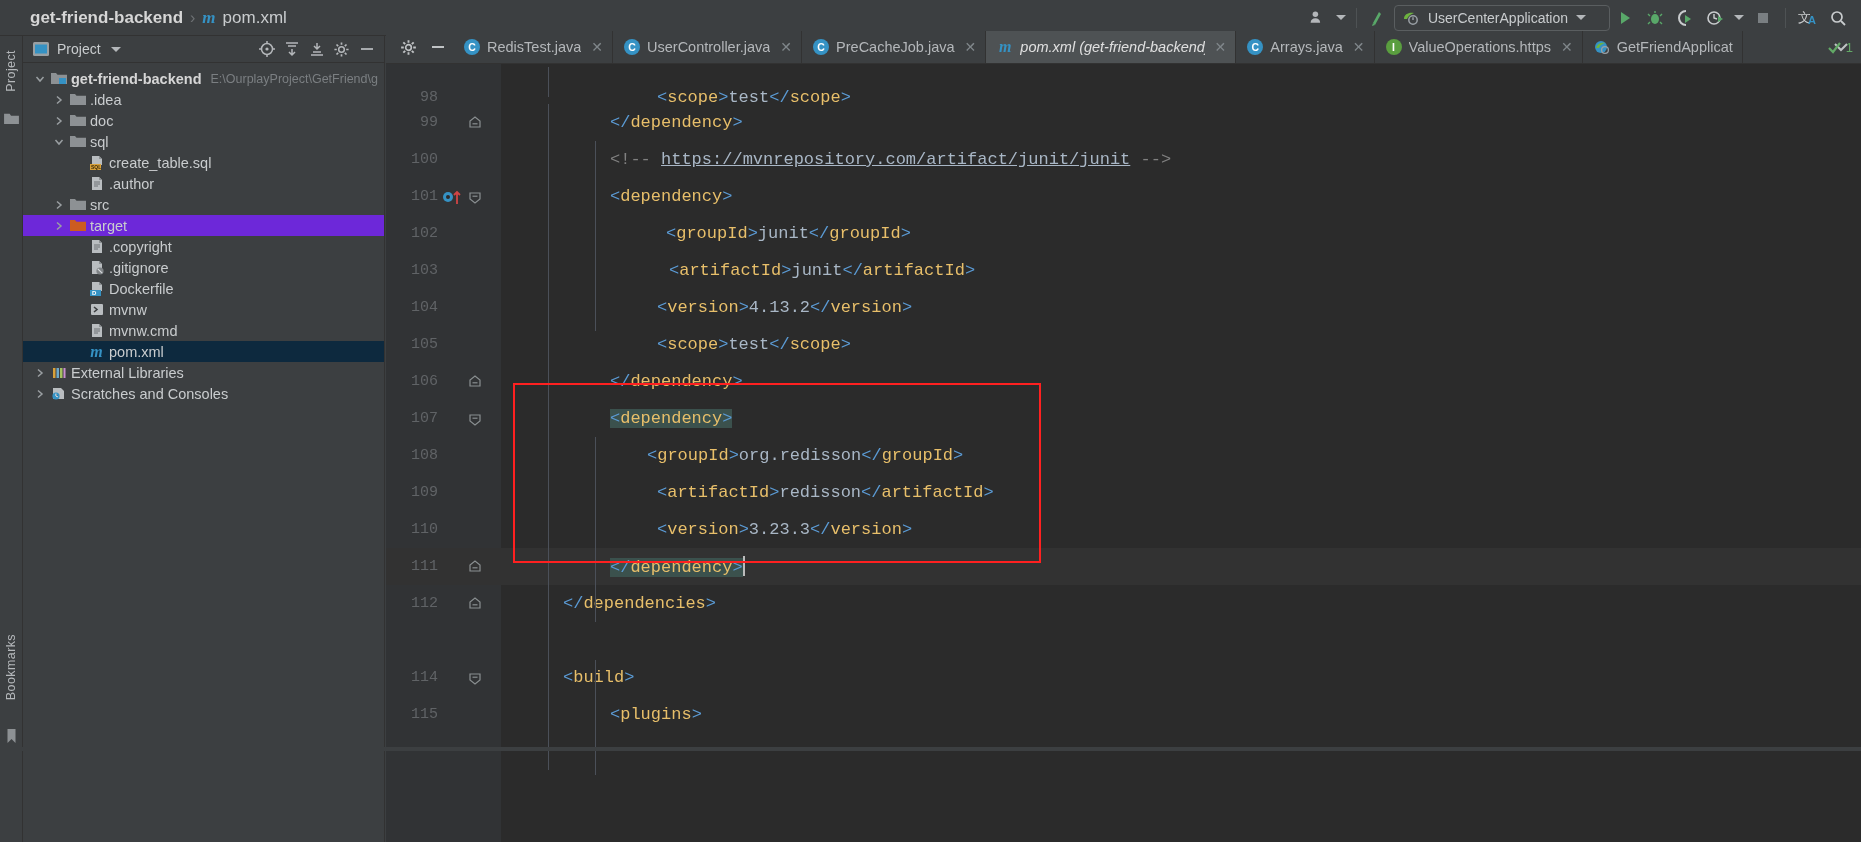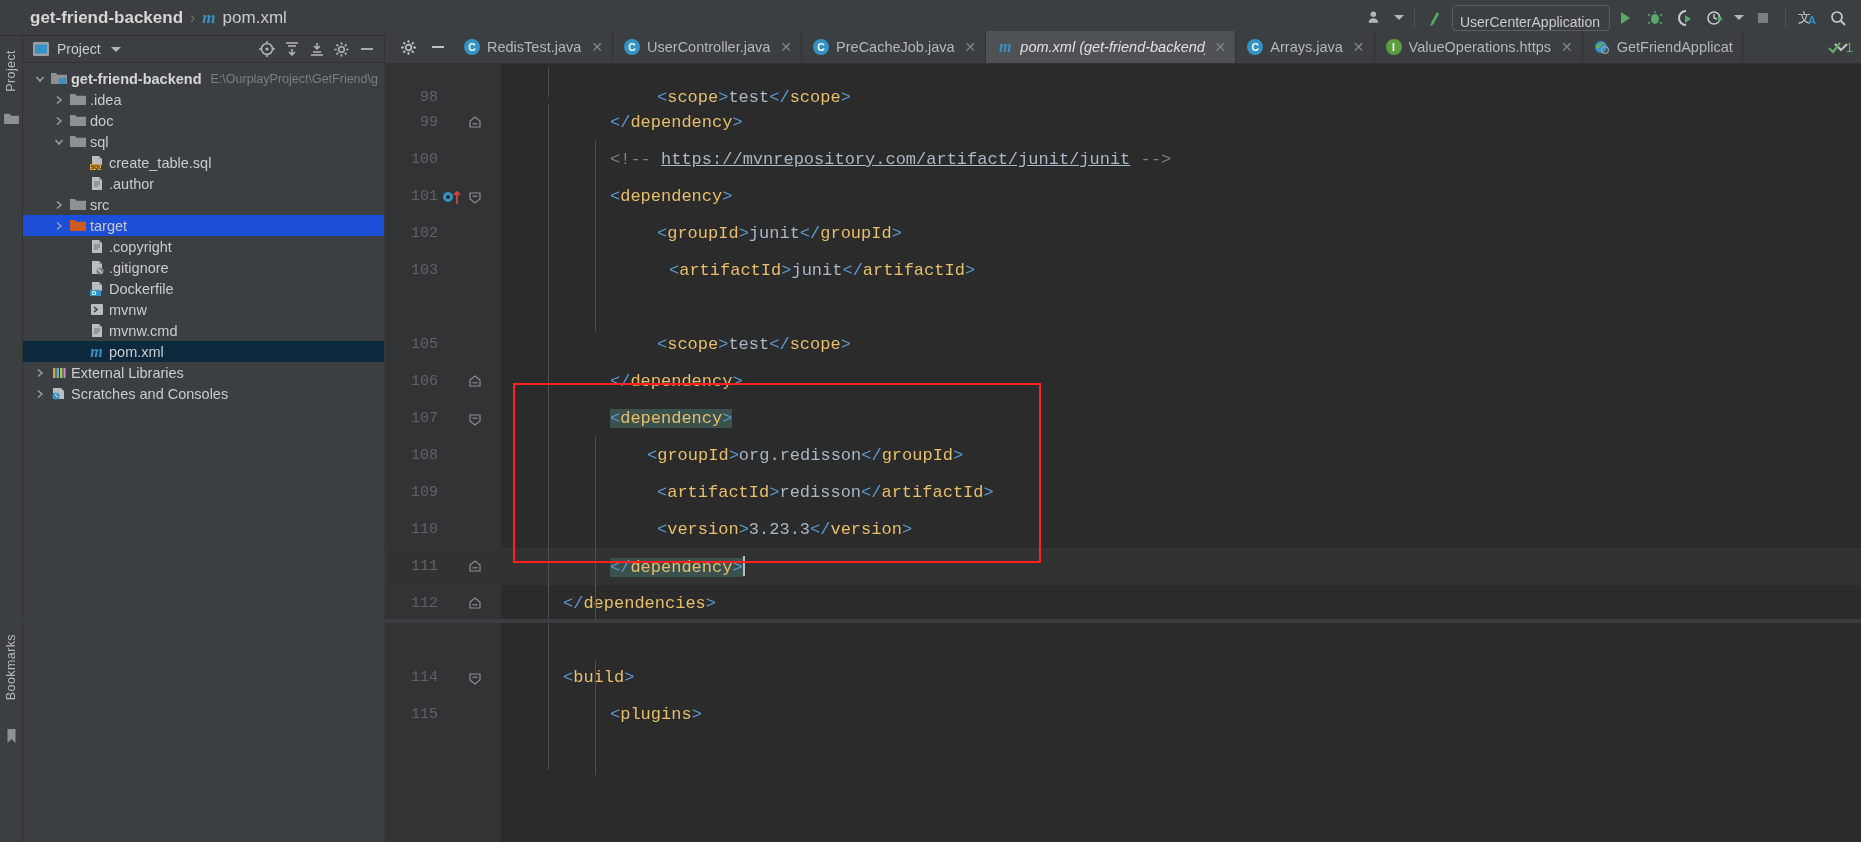--- a/index.html
+++ b/index.html
@@ -3,41 +3,41 @@
 <meta charset="utf-8">
 <style>
   * { margin:0; padding:0; box-sizing:border-box; }
   html,body {
     width:1861px; height:842px;
     background:#3c3f41;
     font-family:"Liberation Sans", sans-serif;
     overflow:hidden;
     -webkit-font-smoothing:antialiased;
   }
-  .app { position:relative; width:1861px; height:623px; background:#3c3f41; }
+  .app { position:relative; width:1861px; height:751px; background:#3c3f41; }
 
   
   .topbar {
     position:absolute; left:0; top:0; width:1861px; height:36px;
     background:#3c3f41; display:flex; align-items:center;
     border-bottom:1px solid #323232;
   }
   .breadcrumb { display:flex; align-items:center; padding-left:30px; gap:7px; font-size:17px; }
   .bc-proj { color:#d6d6d6; font-weight:bold; }
   .bc-sep { color:#6e7174; font-size:16px; }
   .bc-m { color:#3592c4; font-weight:bold; font-style:italic; font-size:17px; font-family:"Liberation Serif", serif; }
   .bc-file { color:#c9ccce; }
 
   .top-right { margin-left:auto; display:flex; align-items:center; gap:0px; padding-right:8px; }
   .tb-icon { width:30px; height:26px; display:flex; align-items:center; justify-content:center; color:#a9b0b3; }
   .tb-sep { width:1px; height:20px; background:#4e5254; margin:0 7px; }
   .runconfig {
     display:flex; align-items:center; gap:8px; height:26px;
-    border:1px solid #5a5e60; border-radius:4px; padding:0 9px 0 7px;
-    color:#c9ccce; font-size:14px;flex-direction:column;
+    border:1px solid #5a5e60; border-radius:4px; padding:0 23px 0 7px;
+    color:#c9ccce; font-size:14px;
   }
   .caret { width:0;height:0;border-left:5px solid transparent;border-right:5px solid transparent;border-top:5px solid #b4b7ba; }
 
   
   .leftstripe {
     position:absolute; left:0; top:36px; width:23px; height:806px;
     background:#3c3f41; border-right:1px solid #323232;
   }
   .vtext {
     position:absolute; writing-mode:vertical-rl; transform:rotate(180deg);
@@ -60,21 +60,21 @@
   .projhead .hcaret { margin-left:10px; }
   .projhead .tools { margin-left:auto; display:flex; align-items:center; gap:2px; }
   .ph-icon { width:23px; height:22px; display:flex; align-items:center; justify-content:center; color:#a9b0b3; }
 
   .tree { padding-top:5px; font-size:14.5px; color:#c9ccce; user-select:none; }
   .row { height:21px; display:flex; align-items:center; white-space:nowrap; padding-left:8px; }
   .row .arrow { width:17px; display:flex; align-items:center; justify-content:center; color:#9a9fa2; font-size:11px; }
   .row .ico { width:21px; display:flex; align-items:center; justify-content:center; }
   .row .txt { margin-left:2px; }
   .row .path { color:#7b7f82; font-size:12.5px; margin-left:9px; }
-  .row.sel-target { background:#1d4ed8; }
+  .row.sel-target { background:#6d28d9; }
   .row.sel-pom { background:#0d293e; }
   .bold { font-weight:bold; color:#d6d6d6; }
 
   
   .tabstrip {
     position:absolute; left:386px; top:31px; width:1475px; height:33px;
     background:#3c3f41; display:flex; align-items:flex-end;
     border-bottom:1px solid #323232;
   }
   .tabtools { display:flex; align-items:center; height:32px; padding:0 3px 0 10px; gap:6px; }
@@ -569,25 +569,29 @@
               <path d="M15 16 L15 4 M12 7 L15 4 L18 7" stroke="#d14545" stroke-width="1.8" fill="none"></path>
             </svg></span>
           <span style="position: absolute; left: 82px; top: 12px;"><svg width="14" height="14" viewBox="0 0 14 14">
               <path d="M2 3 L12 3 L12 9 L7 13 L2 9 Z" fill="none" stroke="#8a8f91" stroke-width="1.2"></path>
               <path d="M4.5 6.2 L9.5 6.2" stroke="#8a8f91" stroke-width="1.2"></path>
             </svg></span>
           <span class="ctext" style="left: 224px;"><span class="br">&lt;</span><span class="tg">dependency</span><span class="br">&gt;</span></span>
         </div>
         <div class="cline" style="top: 151px;">
           <span class="lnum" style="line-height: 37px;">102</span>
-          <span class="ctext" style="left: 271px; text-align: center;"><span class="br">&lt;</span><span class="tg">groupId</span><span class="br">&gt;</span><span class="tx">junit</span><span class="br">&lt;/</span><span class="tg">groupId</span><span class="br">&gt;</span></span>
+          <span class="ctext" style="left: 280px; text-align: center;"><span class="br">&lt;</span><span class="tg">groupId</span><span class="br">&gt;</span><span class="tx">junit</span><span class="br">&lt;/</span><span class="tg">groupId</span><span class="br">&gt;</span></span>
         </div>
         <div class="cline" style="top: 188px;">
           <span class="lnum" style="line-height: 37px;">103</span>
           <span class="ctext" style="left: 271px; margin-left: 12px;"><span class="br">&lt;</span><span class="tg">artifactId</span><span class="br">&gt;</span><span class="tx">junit</span><span class="br">&lt;/</span><span class="tg">artifactId</span><span class="br">&gt;</span></span>
+        </div>
+        <div class="cline" style="top: 225px;">
+          <span class="lnum" style="line-height: 37px;">104</span>
+          <span class="ctext" style="left: 271px;"><span class="br">&lt;</span><span class="tg">version</span><span class="br">&gt;</span><span class="tx">4.13.2</span><span class="br">&lt;/</span><span class="tg">version</span><span class="br">&gt;</span></span>
         </div>
         <div class="cline" style="top: 262px;">
           <span class="lnum" style="line-height: 37px;">105</span>
           <span class="ctext" style="left: 271px;"><span class="br">&lt;</span><span class="tg">scope</span><span class="br">&gt;</span><span class="tx">test</span><span class="br">&lt;/</span><span class="tg">scope</span><span class="br">&gt;</span></span>
         </div>
         <div class="cline" style="top: 299px;">
           <span class="lnum" style="line-height: 37px;">106</span>
           <span style="position: absolute; left: 82px; top: 12px;"><svg width="14" height="14" viewBox="0 0 14 14">
               <path d="M2 11 L12 11 L12 5 L7 1 L2 5 Z" fill="none" stroke="#8a8f91" stroke-width="1.2"></path>
               <path d="M4.5 7.8 L9.5 7.8" stroke="#8a8f91" stroke-width="1.2"></path>

